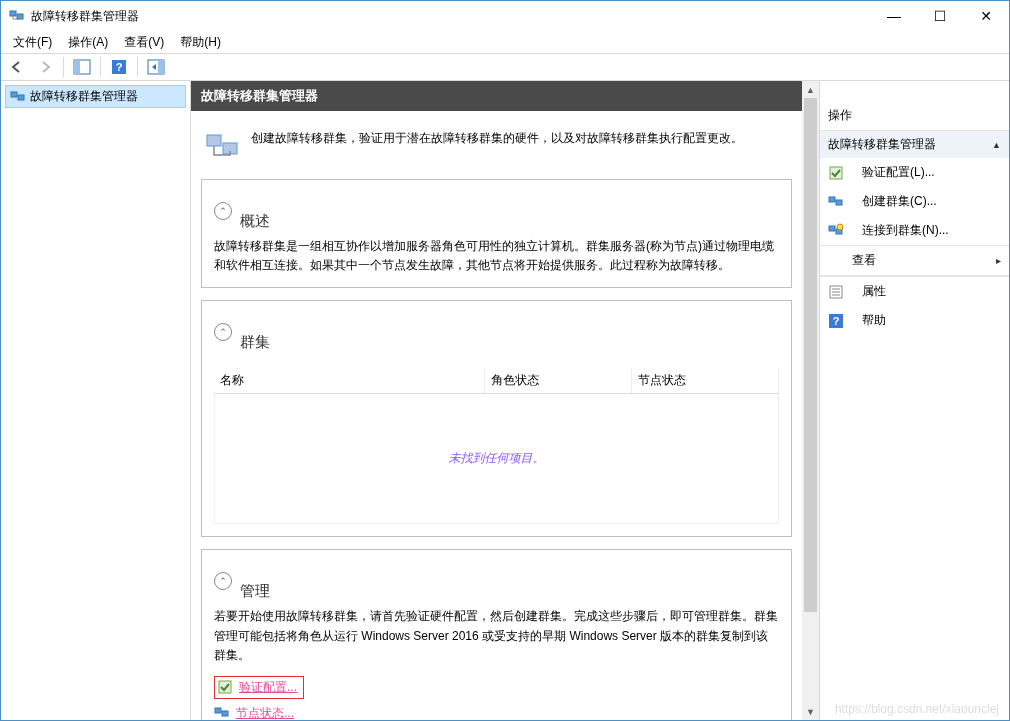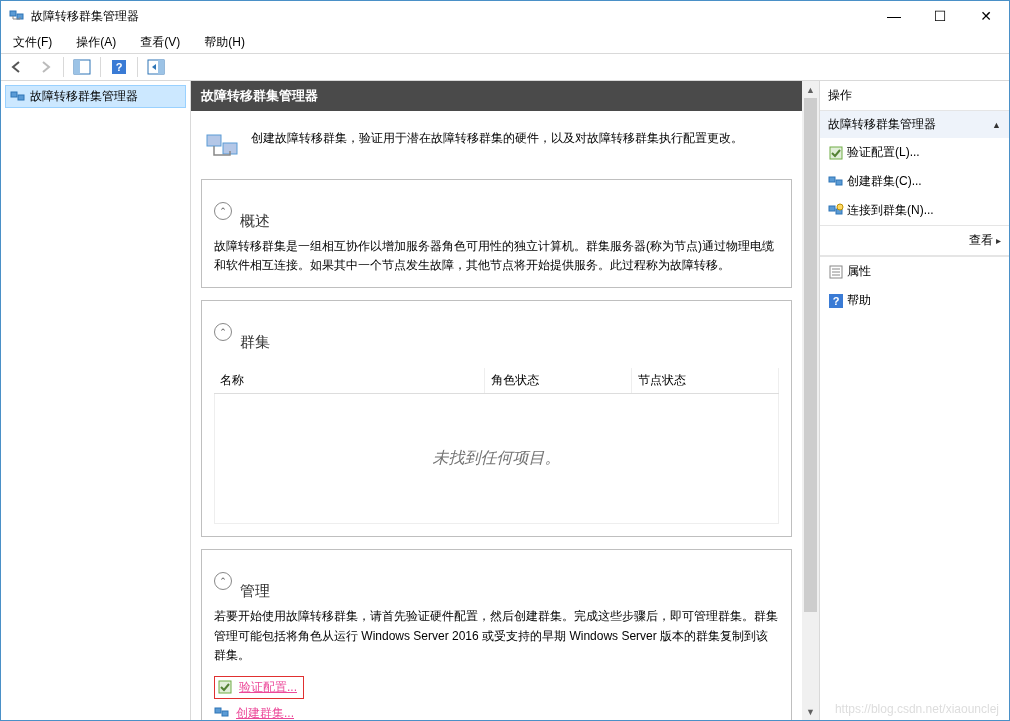--- a/index.html
+++ b/index.html
@@ -2,21 +2,21 @@
 <html><head>
 <meta charset="utf-8">
 <style>
 * { box-sizing: border-box; margin: 0; padding: 0; }
 body { font-family: "Microsoft YaHei", "Segoe UI", sans-serif; font-size: 12px; background: #fff; width: 1010px; height: 721px; overflow: hidden; border: 1px solid #4a90c7; position: relative; }
 .titlebar { height: 30px; display: flex; align-items: center; padding: 0 0 0 8px; background: #fff; }
 .titlebar .app-icon { width: 16px; height: 16px; margin-right: 6px; }
 .titlebar .title { flex: 1; font-size: 12px; color: #000; }
 .win-controls { display: flex; }
 .win-controls div { width: 46px; height: 30px; display: flex; align-items: center; justify-content: center; color: #000; font-size: 14px; font-family: "Segoe UI Symbol", sans-serif; }
-.menubar { height: 22px; display: flex; align-items: center; padding: 0 6px; gap: 12px; font-size: 12px; }
+.menubar { height: 22px; display: flex; align-items: center; padding: 0 6px; gap: 4px; font-size: 12px; }
 .menubar span { padding: 2px 6px; }
 .toolbar { height: 28px; border-top: 1px solid #d9d9d9; border-bottom: 1px solid #d9d9d9; display: flex; align-items: center; padding: 0 4px; gap: 4px; background: #fff; }
 .toolbar .tb-btn { width: 24px; height: 22px; display: flex; align-items: center; justify-content: center; }
 .toolbar .sep { width: 1px; height: 20px; background: #d9d9d9; margin: 0 2px; }
 .main { display: flex; height: calc(721px - 30px - 22px - 28px - 2px); }
 .left-pane { width: 190px; border-right: 1px solid #d9d9d9; padding: 4px; background: #fff; }
 .tree-item { display: flex; align-items: center; gap: 4px; padding: 2px 4px; background: #cce8ff; border: 1px solid #99d1ff; }
 .center-pane { flex: 1; display: flex; flex-direction: column; background: #fff; position: relative; }
 .center-scroll { position: absolute; right: 0; top: 0; width: 17px; height: 100%; background: #f0f0f0; display: flex; flex-direction: column; }
 .scroll-arrow { height: 17px; display: flex; align-items: center; justify-content: center; font-size: 9px; color: #606060; }
@@ -28,30 +28,30 @@
 .intro { display: flex; gap: 10px; align-items: flex-start; padding: 8px 4px 14px; }
 .intro .big-icon { width: 36px; height: 36px; flex-shrink: 0; }
 .intro-text { font-size: 12px; line-height: 1.6; }
 .section-box { border: 1px solid #bfbfbf; margin-bottom: 12px; padding: 10px 12px 12px; }
 .section-head { display: flex; align-items: center; gap: 8px; margin-bottom: 6px; }
 .section-head .toggle { width: 18px; height: 18px; border: 1px solid #888; border-radius: 50%; display: flex; align-items: center; justify-content: center; font-size: 9px; color: #555; }
 .section-head .sec-title { font-size: 15px; color: #333; margin-top: 22px; }
 .section-text { font-size: 12px; line-height: 1.6; }
 .grid-head { display: flex; border-bottom: 1px solid #ddd; margin-top: 16px; }
 .grid-head div { padding: 4px 6px; font-size: 12px; border-right: 1px solid #eee; }
-.grid-body { height: 130px; display: flex; align-items: center; justify-content: center; font-style: italic; color: #737373; font-size: 16px; border: 1px solid #eee; border-top: none; }
+.grid-body { height: 130px; display: flex; align-items: center; justify-content: center; font-style: italic; color: #8b5cf6; font-size: 12px; border: 1px solid #eee; border-top: none; }
 .link-row { display: flex; align-items: center; gap: 6px; padding: 3px 0; }
 .link-row a { color: #ec4899; text-decoration: underline; font-size: 12px; }
 .link-highlight { border: 1px solid #e03030; padding: 2px 6px 2px 2px; display: inline-flex; align-items: center; gap: 6px; }
 .right-pane { width: 190px; border-left: 1px solid #d9d9d9; display: flex; flex-direction: column; }
-.right-head { padding: 6px 8px; font-size: 12px; border-bottom: 1px solid #e5e5e5; }
+.right-head { padding: 6px 8px; font-size: 12px; border-bottom: 1px solid #e5e5e5; margin-top: 20px; }
 .right-sub { background: #eef3fa; padding: 5px 8px; font-size: 12px; display: flex; justify-content: space-between; align-items: center; }
-.action-item { display: flex; align-items: center; gap: 3px; padding: 6px 8px; font-size: 12px; }
+.action-item { display: flex; align-items: center; gap: 18px; padding: 6px 8px; font-size: 12px; }
 .action-item .ai-icon { width: 16px; height: 16px; flex-shrink: 0; }
-.action-item.sub { justify-content: flex-end; padding-left: 12px; }
+.action-item.sub { justify-content: space-between; padding-left: 32px; }
 .divider { height: 1px; background: #e5e5e5; margin: 0; }
 .watermark { position: absolute; bottom: 4px; right: 10px; color: #ddd; font-size: 12px; pointer-events: none; }
 svg { display: block; }
 </style>
 </head>
 <body>
 
 <div class="titlebar">
   <span class="app-icon">
     <svg width="16" height="16">
@@ -178,21 +178,21 @@
               <a href="#">验证配置...</a>
             </span>
           </div>
           <div class="link-row">
             <span>
                 <svg width="16" height="16">
                   <rect x="1" y="3" width="6" height="5" fill="#5b9bd5" stroke="#2e75b6"></rect>
                   <rect x="8" y="6" width="6" height="5" fill="#5b9bd5" stroke="#2e75b6"></rect>
                 </svg>
               </span>
-            <a href="#">创建群集...</a>
+            <a href="#">节点状态...</a>
           </div>
           <div class="link-row">
             <span>
                 <svg width="16" height="16">
                   <rect x="1" y="3" width="6" height="5" fill="#5b9bd5" stroke="#2e75b6"></rect>
                   <rect x="8" y="6" width="6" height="5" fill="#5b9bd5" stroke="#2e75b6"></rect>
                   <circle cx="12" cy="4" r="3" fill="#ffd966" stroke="#bf9000"></circle>
                 </svg>
               </span>
             <a href="#">连接到群集...</a>

